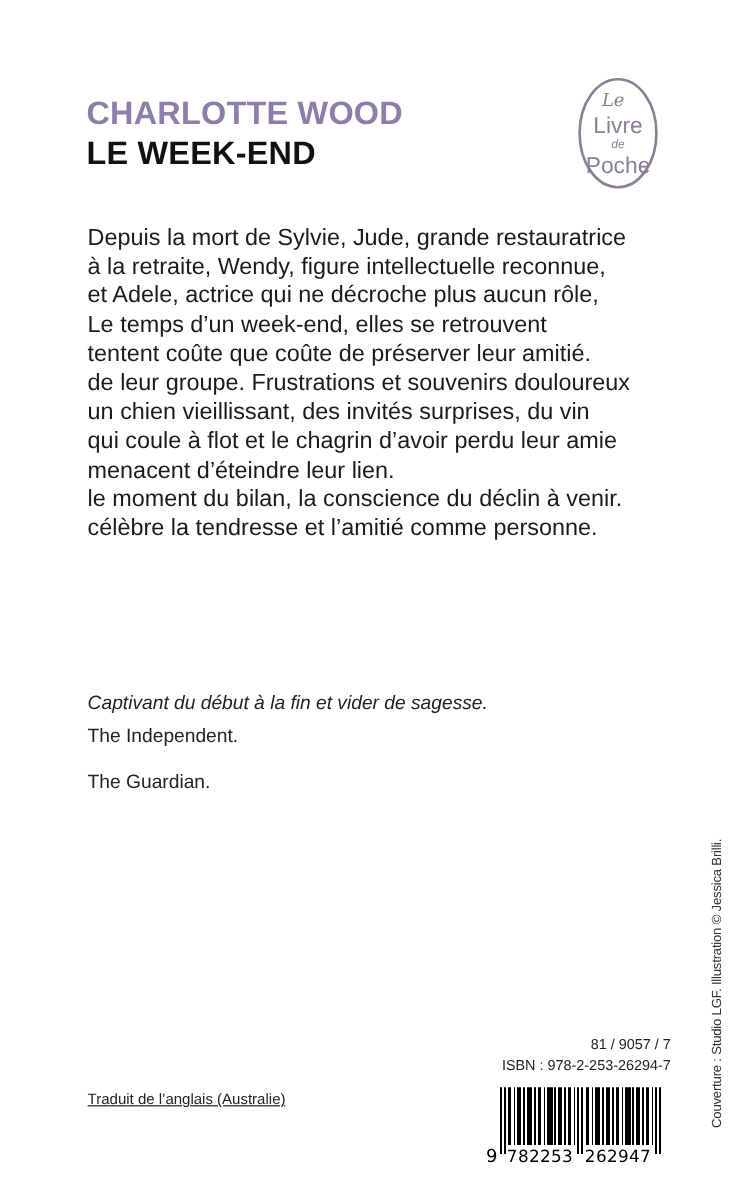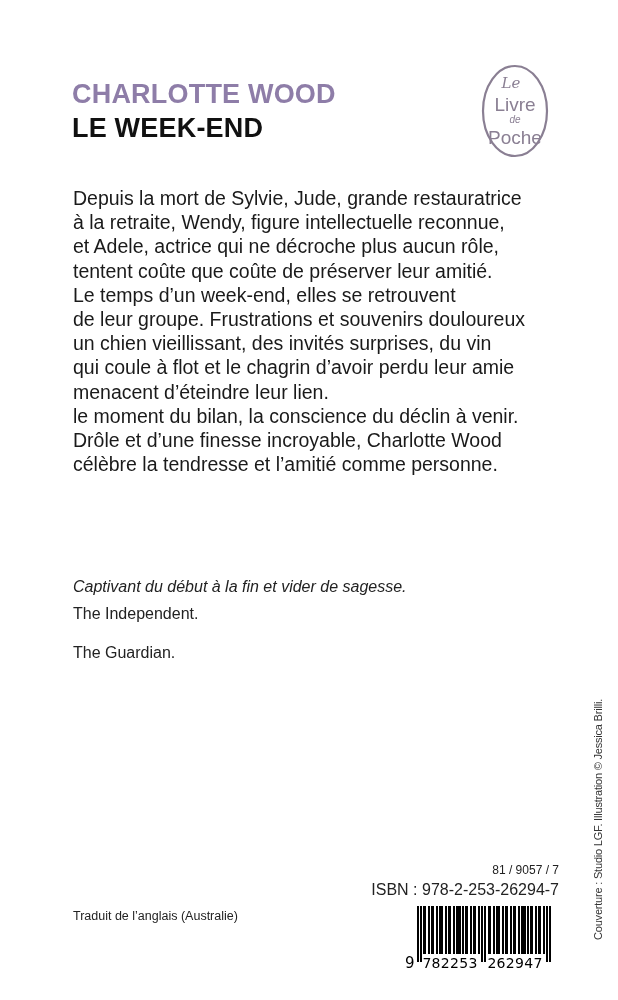--- a/index.html
+++ b/index.html
@@ -47,25 +47,25 @@
       font-size: 11px; color: #333; white-space: nowrap;
       font-family: "Liberation Sans Narrow", "Liberation Sans", sans-serif;
       letter-spacing: -0.2px;
     }
     .code-ref {
       position: absolute; right: 59px; top: 863px;
       font-size: 12px; color: #222; white-space: nowrap;
     }
     .isbn {
       position: absolute; right: 59px; top: 881px;
-      font-size: 16px; color: #222; white-space: nowrap; text-align: center;
+      font-size: 12px; color: #222; white-space: nowrap; text-align: center;
     }
     .translator {
       position: absolute; left: 73px; top: 909px;
-      font-size: 12.5px; line-height: 15px; color: #222;
+      font-size: 12.5px; line-height: 15px; color: #222; text-decoration: underline;
     }
     .translator span { display: block; white-space: nowrap; }
     .barcode {
       position: absolute; left: 403px; top: 906px;
       width: 160px; height: 64px;
     }
     .barcode svg { width: 100%; height: 100%; display: block; }
   </style>
 </head>
 <body>
@@ -82,28 +82,27 @@
       <text x="34" y="47" text-anchor="middle" font-family="Liberation Sans, sans-serif" font-size="19" fill="#8a7f93">Livre</text>
       <text x="34" y="59" text-anchor="middle" font-family="Liberation Sans, sans-serif" font-style="italic" font-size="10" fill="#8a7f93">de</text>
       <text x="34" y="80" text-anchor="middle" font-family="Liberation Sans, sans-serif" font-size="19" fill="#8a7f93">Poche</text>
     </svg>
   </div>
 
   <div class="synopsis">
     <span class="line">Depuis la mort de Sylvie, Jude, grande restauratrice</span>
     <span class="line">à la retraite, Wendy, figure intellectuelle reconnue,</span>
     <span class="line">et Adele, actrice qui ne décroche plus aucun rôle,</span>
+    <span class="line">Le temps d’un week-end, elles se retrouvent</span>
     <span class="line">tentent coûte que coûte de préserver leur amitié.</span>
-    <span class="line">Le temps d’un week-end, elles se retrouvent</span>
     <span class="line">de leur groupe. Frustrations et souvenirs douloureux</span>
     <span class="line">un chien vieillissant, des invités surprises, du vin</span>
     <span class="line">qui coule à flot et le chagrin d’avoir perdu leur amie</span>
     <span class="line">menacent d’éteindre leur lien.</span>
     <span class="line">le moment du bilan, la conscience du déclin à venir.</span>
-    <span class="line">Drôle et d’une finesse incroyable, Charlotte Wood</span>
     <span class="line">célèbre la tendresse et l’amitié comme personne.</span>
   </div>
 
   <div class="quote quote-1">
     <span class="q-text">Captivant du début à la fin et vider de sagesse.</span>
     <span class="q-source">The Independent.</span>
   </div>
 
   <div class="quote quote-2">
     <span class="q-source">The Guardian.</span>

